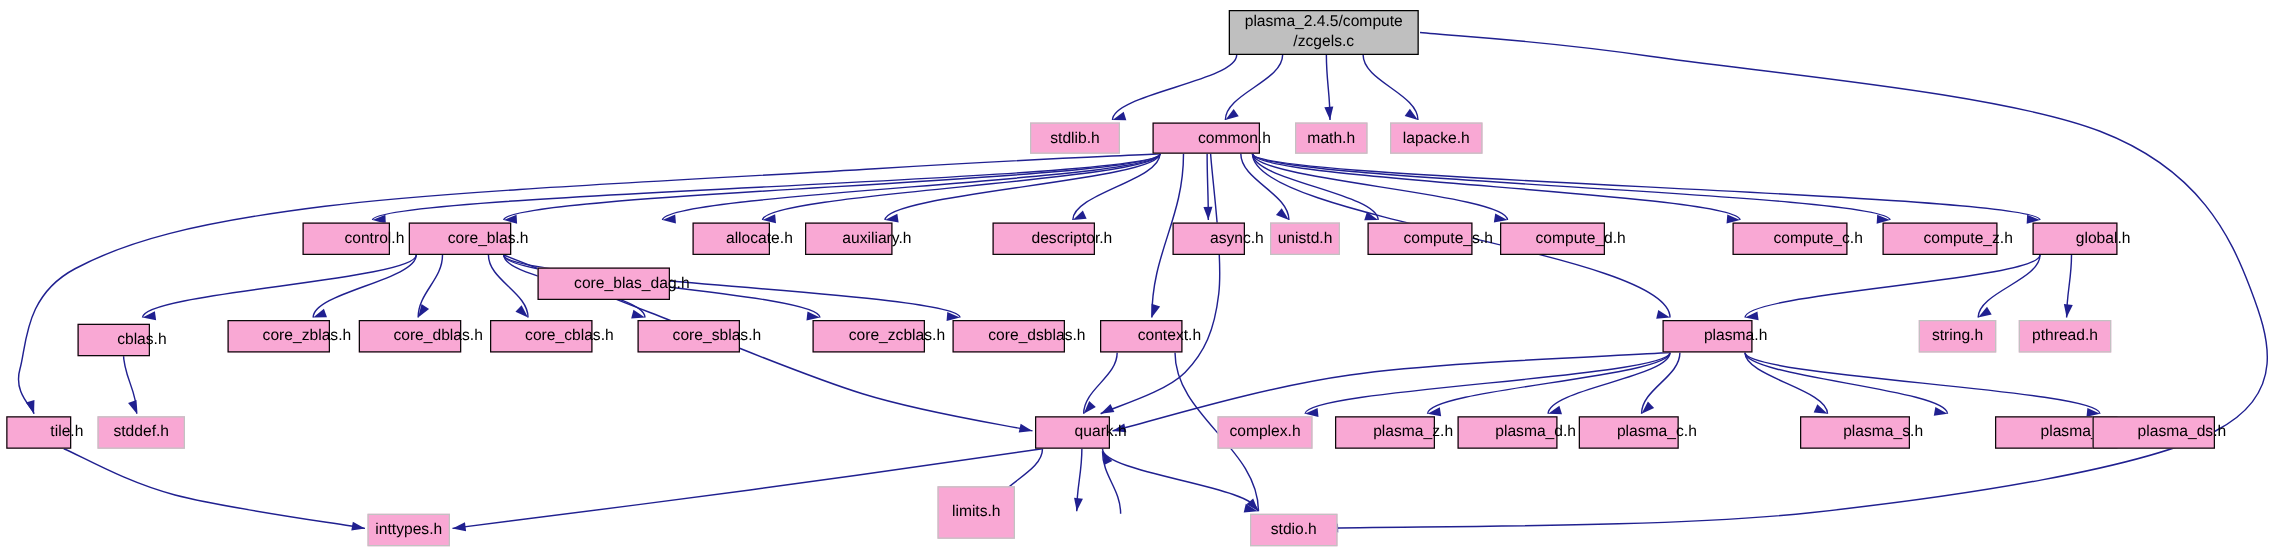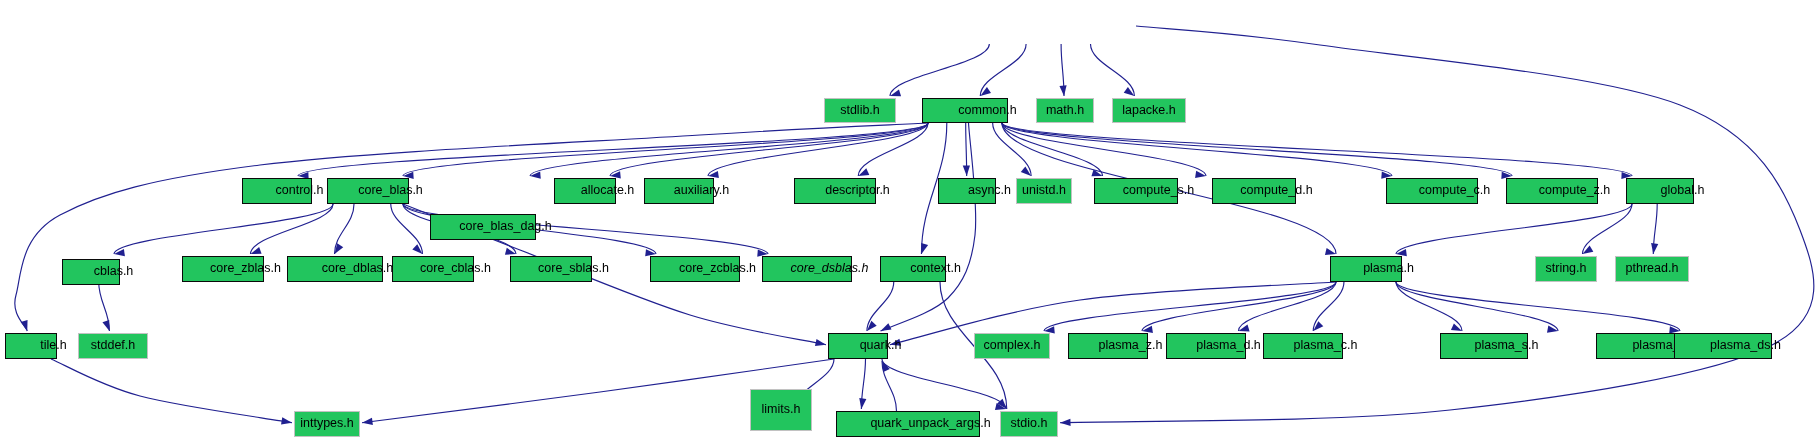--- a/index.html
+++ b/index.html
@@ -1,19 +1,19 @@
 <!DOCTYPE html>
 <html><head>
 <meta charset="utf-8">
 <style>
   html,body{margin:0;padding:0;background:#ffffff;}
   #stage{position:relative;width:1815px;height:445px;background:#ffffff;overflow:hidden;
          font-family:"Liberation Sans","DejaVu Sans",sans-serif;}
   #edges{position:absolute;left:0;top:0;z-index:1;}
-  .node{position:absolute;z-index:2;box-sizing:border-box;background:#22c55e;color:#000;
+  .node{position:absolute;z-index:2;box-sizing:border-box;background:#f9a8d4;color:#000;
         display:flex;align-items:center;justify-content:center;text-align:center;
         font-size:12.5px;line-height:1.25;white-space:pre-line;cursor:default;}
   .node.internal{border:1.5px solid #0a0a0a;padding-left:45px;}
   .node.external{border:1.3px solid #c2c2c2;}
   .node.root{background:#bfbfbf;border:1.6px solid #000;}
 </style>
 </head>
 <body>
 
 <div id="stage">
@@ -112,55 +112,56 @@
       <polygon points="1238.5,331 1247.5135931246032,324.52194944569663 1249.5922254443467,331.4153729550508" fill="#202090"></polygon>
       <path d="M1343.95,282C1343.95,301.6 1313.2375,311.4 1313.2375,331" fill="none" stroke="#202090" stroke-width="1.15"></path>
       <polygon points="1313.2375,331 1318.333012431628,321.13867386914296 1323.3118337388678,326.33976398474147" fill="#202090"></polygon>
       <path d="M1396,282C1396,301.6 1462,311.4 1462,331" fill="none" stroke="#202090" stroke-width="1.15"></path>
       <polygon points="1462,331 1450.9437060572152,330.0159449960793 1453.8734495625588,323.43896978000186" fill="#202090"></polygon>
       <path d="M1396,282C1396,301.6 1558,311.4 1558,331" fill="none" stroke="#202090" stroke-width="1.15"></path>
       <polygon points="1558,331 1547.0259212031485,332.66721161239275 1548.3115873383447,325.58292882661897" fill="#202090"></polygon>
       <path d="M1396,282C1396,301.6 1680,311.4 1680,331" fill="none" stroke="#202090" stroke-width="1.15"></path>
       <polygon points="1680,331 1669.1851190191203,333.4996698520823 1669.9265091190066,326.33794235658297" fill="#202090"></polygon>
     </svg>
+<div class="node root" style="left: 983px; top: 8px; width: 152px; height: 36px;">plasma_2.4.5/compute
+/zcgels.c</div>
     <div class="node external" style="left: 824px; top: 98px; width: 72px; height: 25px;">stdlib.h</div>
     <div class="node internal" style="left: 922px; top: 98px; width: 86px; height: 25px;">common.h</div>
     <div class="node external" style="left: 1036px; top: 98px; width: 58px; height: 25px;">math.h</div>
     <div class="node external" style="left: 1112px; top: 98px; width: 74px; height: 25px;">lapacke.h</div>
     <div class="node internal" style="left: 242px; top: 178px; width: 70px; height: 26px;">control.h</div>
     <div class="node internal" style="left: 327px; top: 178px; width: 82px; height: 26px;">core_blas.h</div>
     <div class="node internal" style="left: 430px; top: 178px; width: 106px; height: 26px; margin-top: 36px;">core_blas_dag.h</div>
     <div class="node internal" style="left: 554px; top: 178px; width: 62px; height: 26px;">allocate.h</div>
     <div class="node internal" style="left: 644px; top: 178px; width: 70px; height: 26px;">auxiliary.h</div>
     <div class="node internal" style="left: 794px; top: 178px; width: 82px; height: 26px; text-align: right;">descriptor.h</div>
     <div class="node internal" style="left: 938px; top: 178px; width: 58px; height: 26px;">async.h</div>
     <div class="node external" style="left: 1016px; top: 178px; width: 56px; height: 26px;">unistd.h</div>
     <div class="node internal" style="left: 1094px; top: 178px; width: 84px; height: 26px;">compute_s.h</div>
-    <div class="node internal" style="left: 1200px; top: 178px; width: 84px; height: 26px; margin-left: 12px;">compute_d.h</div>
+    <div class="node internal" style="left: 1200px; top: 178px; width: 84px; height: 26px;">compute_d.h</div>
     <div class="node internal" style="left: 1386px; top: 178px; width: 92px; height: 26px;">compute_c.h</div>
     <div class="node internal" style="left: 1506px; top: 178px; width: 92px; height: 26px;">compute_z.h</div>
     <div class="node internal" style="left: 1626px; top: 178px; width: 68px; height: 26px;">global.h</div>
     <div class="node internal" style="left: 62px; top: 259px; width: 58px; height: 26px;">cblas.h</div>
     <div class="node internal" style="left: 182px; top: 256px; width: 82px; height: 26px;">core_zblas.h</div>
-    <div class="node internal" style="left: 287px; top: 256px; width: 96px; height: 26px;">core_dblas.h</div>
+    <div class="node internal" style="left: 287px; top: 256px; width: 82px; height: 26px;">core_dblas.h</div>
     <div class="node internal" style="left: 392px; top: 256px; width: 82px; height: 26px;">core_cblas.h</div>
     <div class="node internal" style="left: 510px; top: 256px; width: 82px; height: 26px;">core_sblas.h</div>
     <div class="node internal" style="left: 650px; top: 256px; width: 90px; height: 26px;">core_zcblas.h</div>
-    <div class="node internal" style="left: 762px; top: 256px; width: 90px; height: 26px; font-style: italic;">core_dsblas.h</div>
+    <div class="node internal" style="left: 762px; top: 256px; width: 90px; height: 26px;">core_dsblas.h</div>
     <div class="node internal" style="left: 880px; top: 256px; width: 66px; height: 26px;">context.h</div>
     <div class="node internal" style="left: 1330px; top: 256px; width: 72px; height: 26px;">plasma.h</div>
     <div class="node external" style="left: 1535px; top: 256px; width: 62px; height: 26px;">string.h</div>
     <div class="node external" style="left: 1615px; top: 256px; width: 74px; height: 26px;">pthread.h</div>
     <div class="node internal" style="left: 5px; top: 333px; width: 52px; height: 26px;">tile.h</div>
     <div class="node external" style="left: 78px; top: 333px; width: 70px; height: 26px;">stddef.h</div>
     <div class="node internal" style="left: 828px; top: 333px; width: 60px; height: 26px;">quark.h</div>
     <div class="node external" style="left: 974px; top: 333px; width: 76px; height: 26px;">complex.h</div>
     <div class="node internal" style="left: 1068px; top: 333px; width: 80px; height: 26px;">plasma_z.h</div>
     <div class="node internal" style="left: 1166px; top: 333px; width: 80px; height: 26px;">plasma_d.h</div>
     <div class="node internal" style="left: 1263px; top: 333px; width: 80px; height: 26px;">plasma_c.h</div>
     <div class="node internal" style="left: 1440px; top: 333px; width: 88px; height: 26px;">plasma_s.h</div>
     <div class="node internal" style="left: 1552px; top: 333px; width: 98px; height: 26px; margin-left: 44px;">plasma_zc.h</div>
     <div class="node internal" style="left: 1674px; top: 333px; width: 98px; height: 26px;">plasma_ds.h</div>
     <div class="node external" style="left: 294px; top: 411px; width: 66px; height: 26px;">inttypes.h</div>
     <div class="node external" style="left: 750px; top: 389px; width: 62px; height: 42px;">limits.h</div>
-    <div class="node internal" style="left: 836px; top: 411px; width: 144px; height: 26px;">quark_unpack_args.h</div>
-    <div class="node external" style="left: 1000px; top: 411px; width: 58px; height: 26px;">stdio.h</div>
+    <div class="node external" style="left: 1000px; top: 411px; width: 70px; height: 26px;">stdio.h</div>
   </div>
 
 </body></html>

